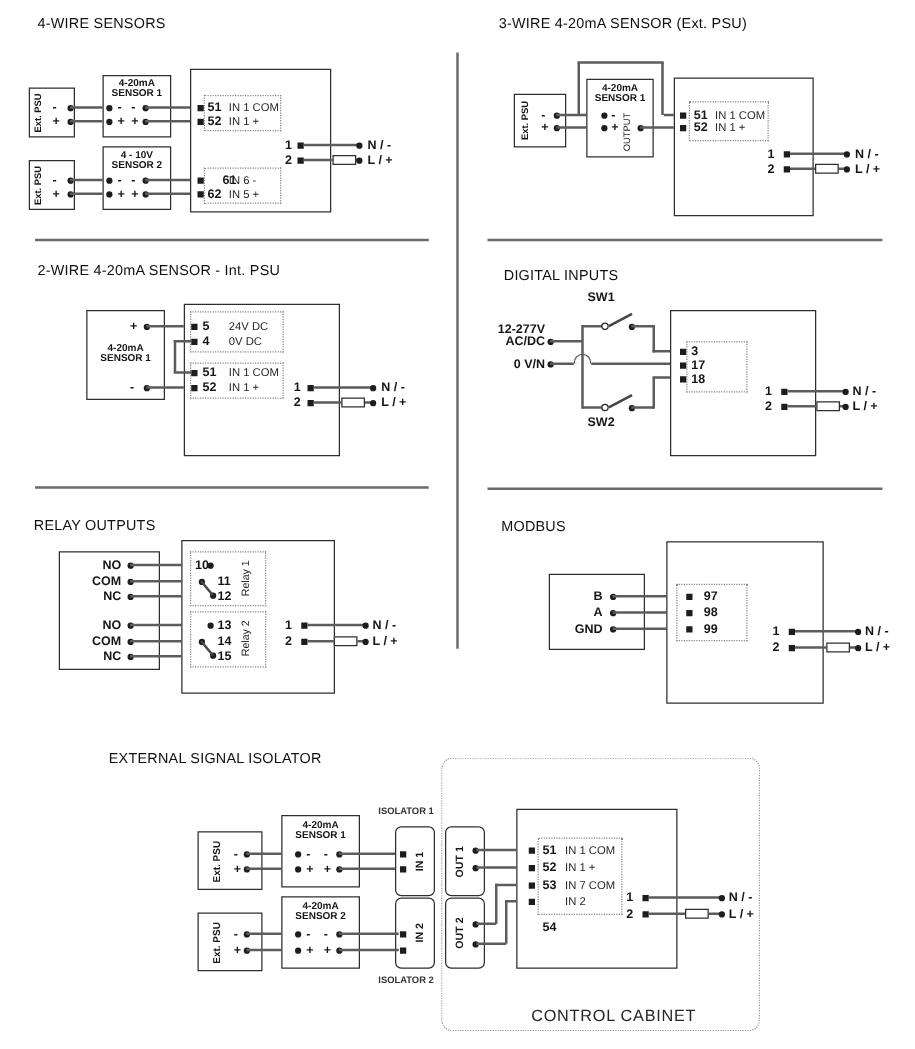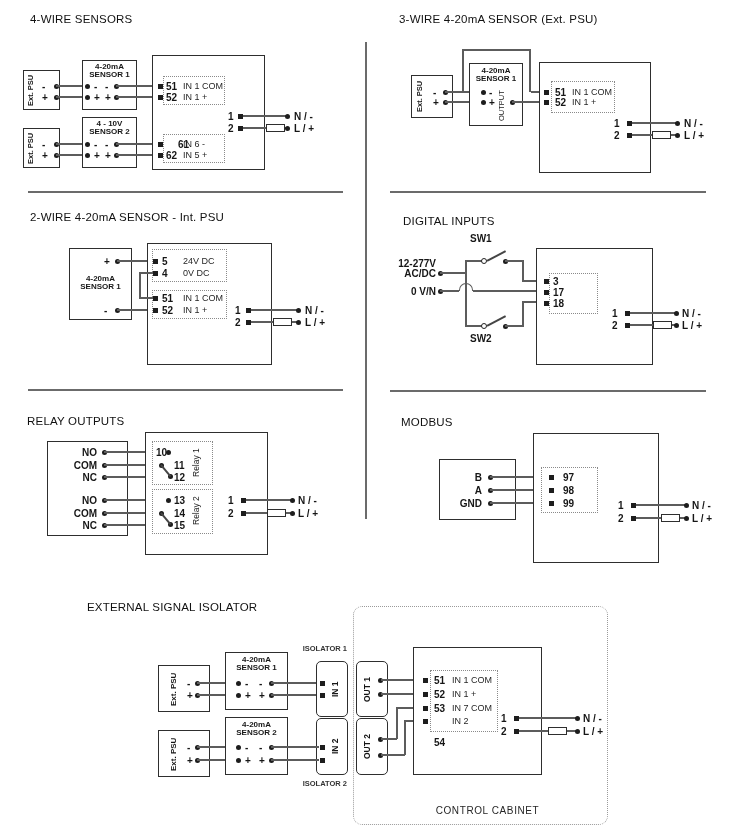--- a/index.html
+++ b/index.html
@@ -318,21 +318,21 @@
   <div class="t" style="left:692px;top:501px;">N / -</div>
   <div class="t" style="left:618px;top:514px;">2</div>
   <div class="sq" style="left:631px;top:516px;"></div>
   <div class="wh" style="left:636px;top:517px;width:50px;"></div>
   <div class="fuse" style="left:661px;top:514px;"></div>
   <div class="nd" style="left:684px;top:516px;"></div>
   <div class="t" style="left:692px;top:514px;">L / +</div>
 
   <div class="tt" style="left:87px;top:602px;">EXTERNAL SIGNAL ISOLATOR</div>
   <div class="cab" style="left:353px;top:606px;width:255px;height:219px;"></div>
-  <div class="tn ca" style="left:425px;top:806px;width:125px;font-size:10px;letter-spacing:.6px;">CONTROL CABINET</div>
+  <div class="tn ca" style="left:425px;top:806px;width:125px;font-size:13px;letter-spacing:.6px;">CONTROL CABINET</div>
   <div class="b" style="left:158px;top:665px;width:52px;height:47px;"></div>
   <div class="vt" style="left:170px;top:668px;height:42px;">Ext. PSU</div>
   <div class="t" style="left:187px;top:679px;">-</div>
   <div class="t" style="left:187px;top:691px;">+</div>
   <div class="nd" style="left:195px;top:681px;"></div>
   <div class="nd" style="left:195px;top:693px;"></div>
   <div class="wh" style="left:197px;top:682px;width:41px;"></div>
   <div class="wh" style="left:197px;top:694px;width:41px;"></div>
   <div class="b" style="left:225px;top:652px;width:63px;height:58px;"></div>
   <div class="tb" style="left:225px;top:656px;width:63px;">4-20mA</div>

